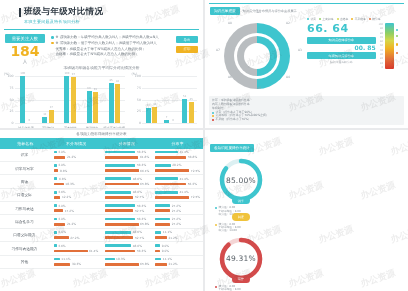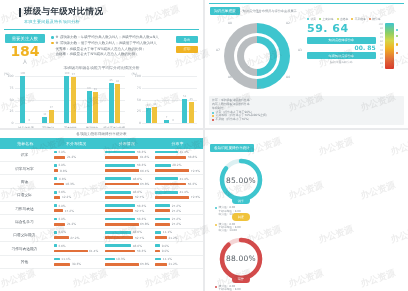--- a/index.html
+++ b/index.html
@@ -725,21 +725,21 @@
      <span class="ml-dot" style="background:#f0b323"></span>
      <span>不及格率</span>
               </span>
               <span class="ml-item">
      <span class="ml-dot" style="background:#e2703a"></span>
      <span>低分率</span>
               </span>
             </div>
           <div class="score-row">
             <div class="score-col">
-              <div class="score-big">59. 64</div>
+              <div class="score-big">66. 64</div>
               <div class="score-tag">知识点总体得分率</div>
               <div class="score-small">00. 85</div>
               <div class="score-tag">年级知识点得分率</div>
               <div class="score-cap">知识掌握等级分布</div>
             </div>
             <div class="scale-wrap">
               <div class="scale-ticks" id="scale-ticks">
                   <span>100</span>
                   <span>90</span>
                   <span>80</span>
@@ -838,21 +838,21 @@
         <span class="gnote-txt">得分值：14.00</span>
               </div>
     </div>
   </div>
           <div class="gcell">
     <div class="gring">
       <svg width="46" height="46" viewBox="0 0 46 46">
         <circle cx="23" cy="23" r="19" fill="none" stroke="#f4d5d5" stroke-width="4.5"></circle>
         <circle cx="23" cy="23" r="19" fill="none" stroke="#d34b4b" stroke-width="4.5" stroke-linecap="round" stroke-dasharray="105.05485833604267 14.32566250036946"></circle>
       </svg>
-      <div class="gval">88.00%</div>
+      <div class="gval">49.31%</div>
     </div>
     <div class="gtag" style="background:#d34b4b">写作</div>
     <div class="gnotes">
       <div class="gnote">
         <span class="gnote-dot" style="background:#d34b4b"></span>
         <span class="gnote-txt">满分值：8.00</span>
               </div>
               <div class="gnote">
         <span class="gnote-dot" style="background:transparent"></span>
         <span class="gnote-txt">年级平均值：8.00</span>

